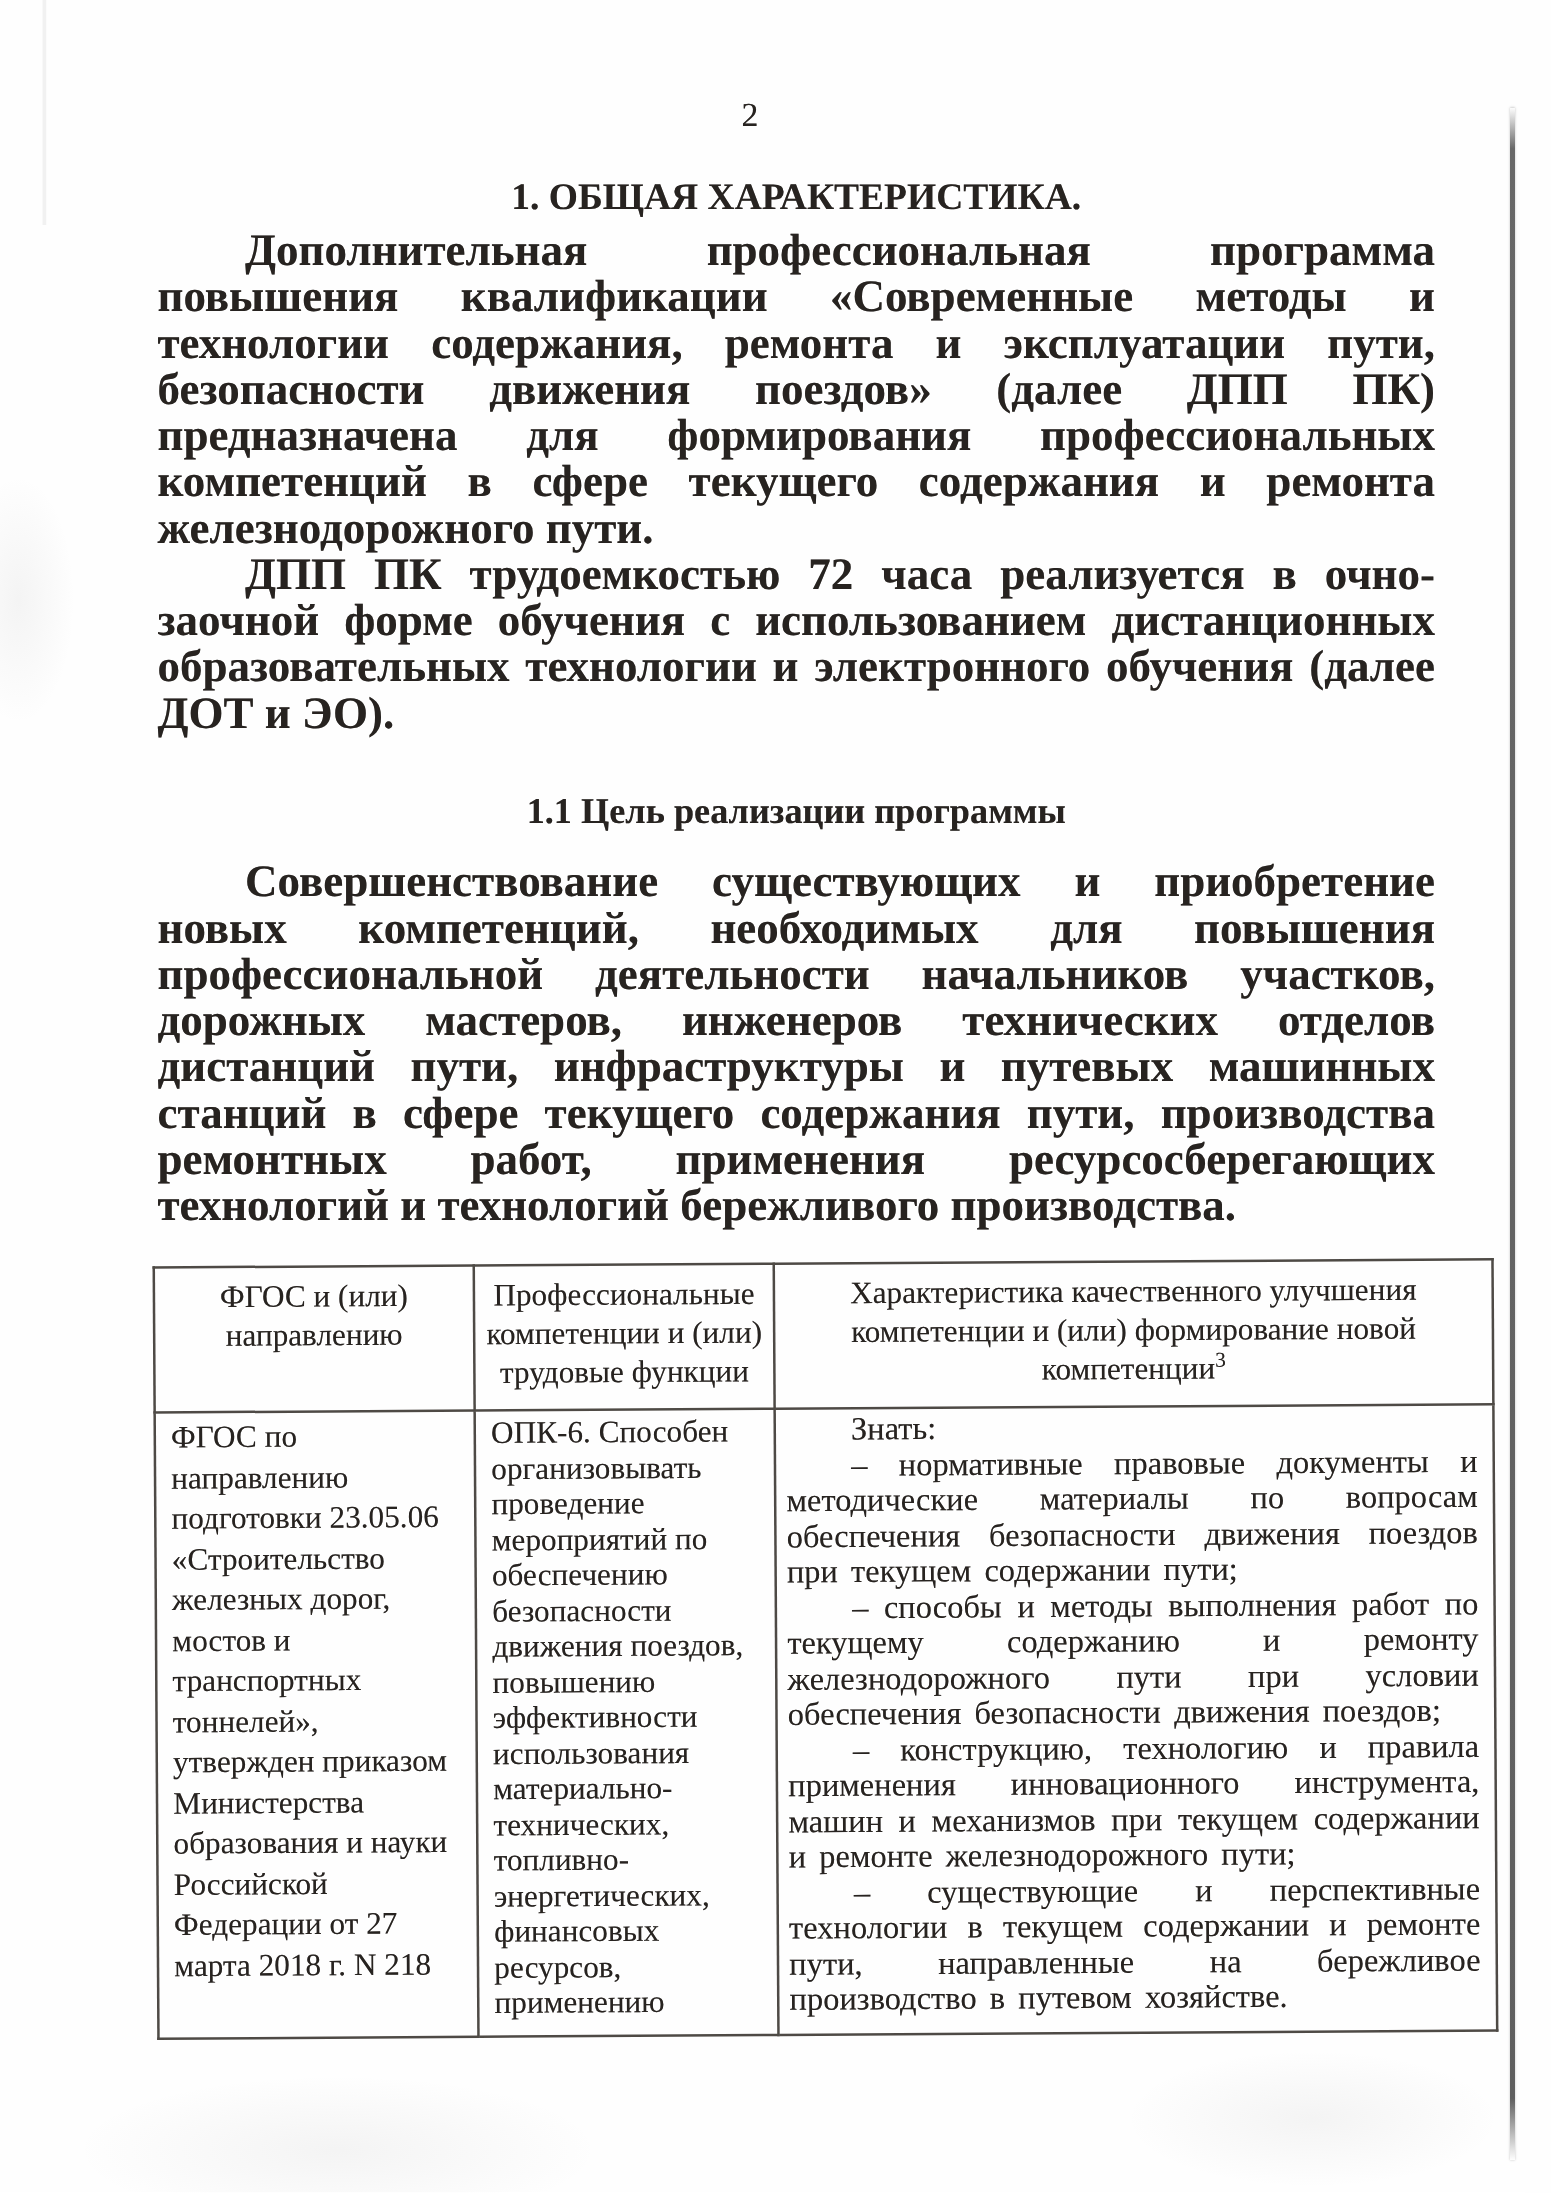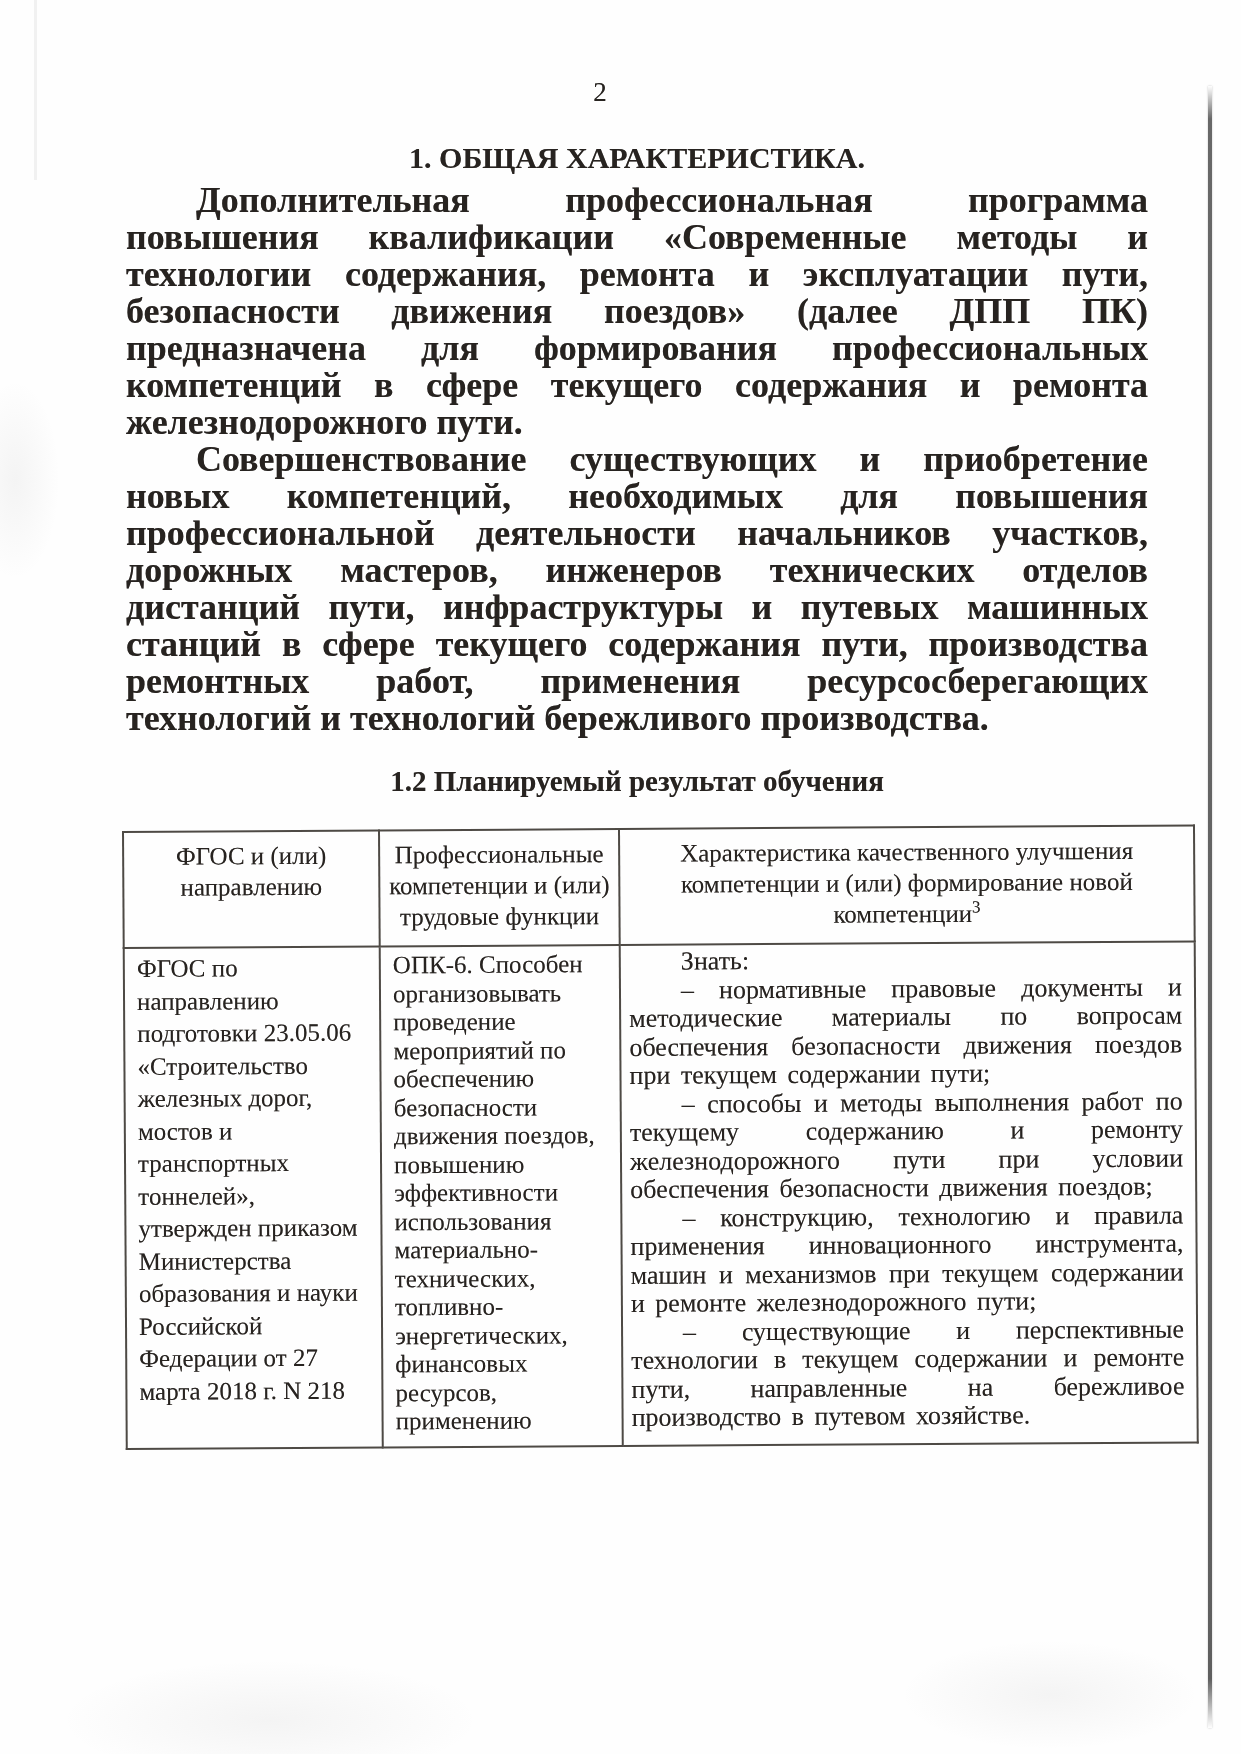--- a/index.html
+++ b/index.html
@@ -141,25 +141,26 @@
   <div class="smudge s2"></div>
   <div class="smudge s3"></div>
 
   <div class="page-number">2</div>
 
   <div class="content">
 
     <h1 class="doc-heading">1. ОБЩАЯ ХАРАКТЕРИСТИКА.</h1>
 
     <p class="body-para">Дополнительная профессиональная программа повышения квалификации «Современные методы и технологии содержания, ремонта и эксплуатации пути, безопасности движения поездов» (далее ДПП ПК) предназначена для формирования профессиональных компетенций в сфере текущего содержания и ремонта железнодорожного пути.</p>
+    <p class="body-para">ДПП ПК трудоемкостью 72 часа реализуется в очно-заочной форме обучения с использованием дистанционных образовательных технологии и электронного обучения (далее ДОТ и ЭО).</p>
 
+    <h2 class="doc-subheading">1.1 Цель реализации программы</h2>
 
     <p class="body-para">Совершенствование существующих и приобретение новых компетенций, необходимых для повышения профессиональной деятельности начальников участков, дорожных мастеров, инженеров технических отделов дистанций пути, инфраструктуры и путевых машинных станций в сфере текущего содержания пути, производства ремонтных работ, применения ресурсосберегающих технологий и технологий бережливого производства.</p>
 
-    <h2 class="doc-subheading second">1.2 Планируемый результат обучения</h2>
 
     <table class="results-table">
       <thead>
         <tr>
           <th class="col-1">
             <span>ФГОС и (или) направлению</span>
           </th>
           <th class="col-2">
             <span>Профессиональные компетенции и (или) трудовые функции</span>
           </th>

